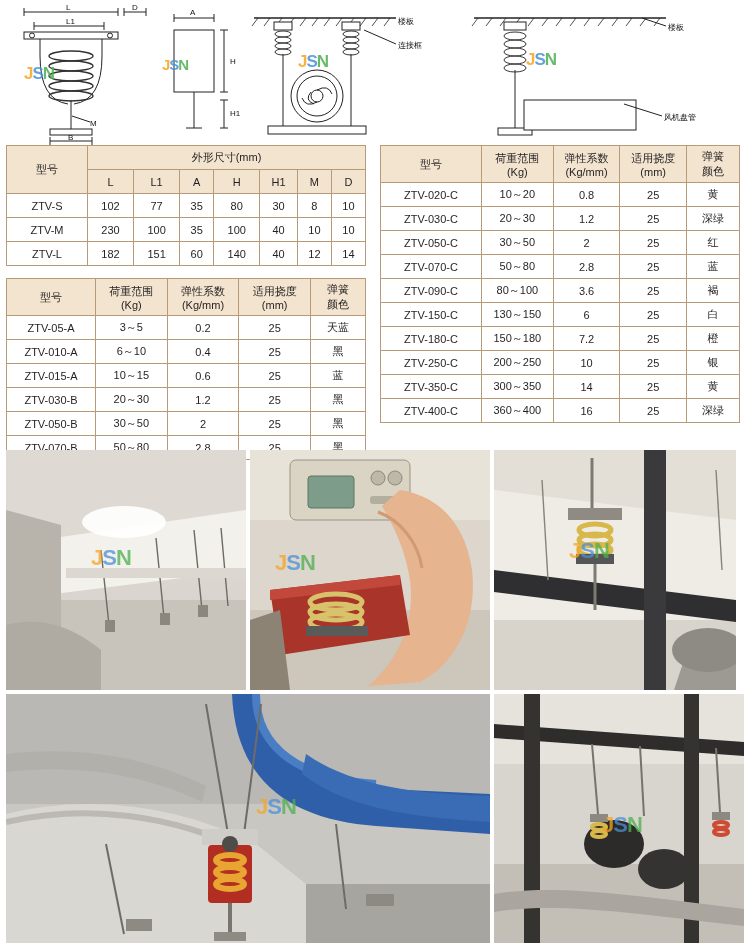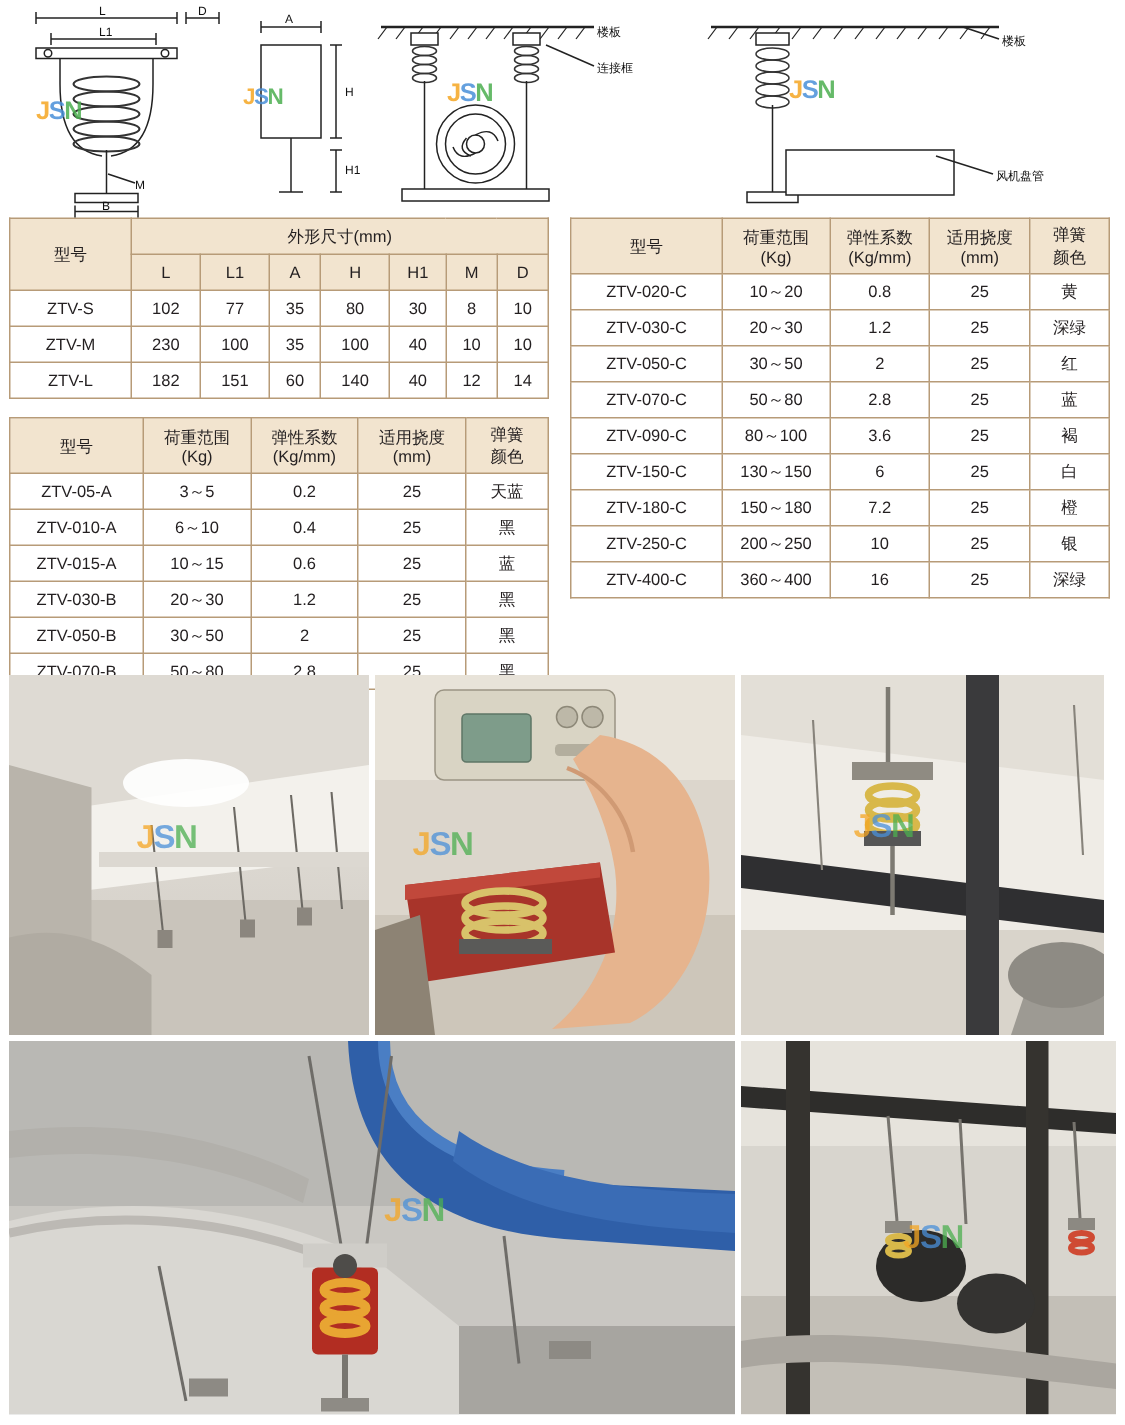--- a/index.html
+++ b/index.html
@@ -468,20 +468,27 @@
             <td>7.2</td>
             <td>25</td>
             <td>橙</td>
           </tr>
           <tr>
             <td>ZTV-250-C</td>
             <td>200～250</td>
             <td>10</td>
             <td>25</td>
             <td>银</td>
+          </tr>
+          <tr>
+            <td>ZTV-350-C</td>
+            <td>300～350</td>
+            <td>14</td>
+            <td>25</td>
+            <td>黄</td>
           </tr>
           <tr>
             <td>ZTV-400-C</td>
             <td>360～400</td>
             <td>16</td>
             <td>25</td>
             <td>深绿</td>
           </tr>
         </tbody>
       </table>

